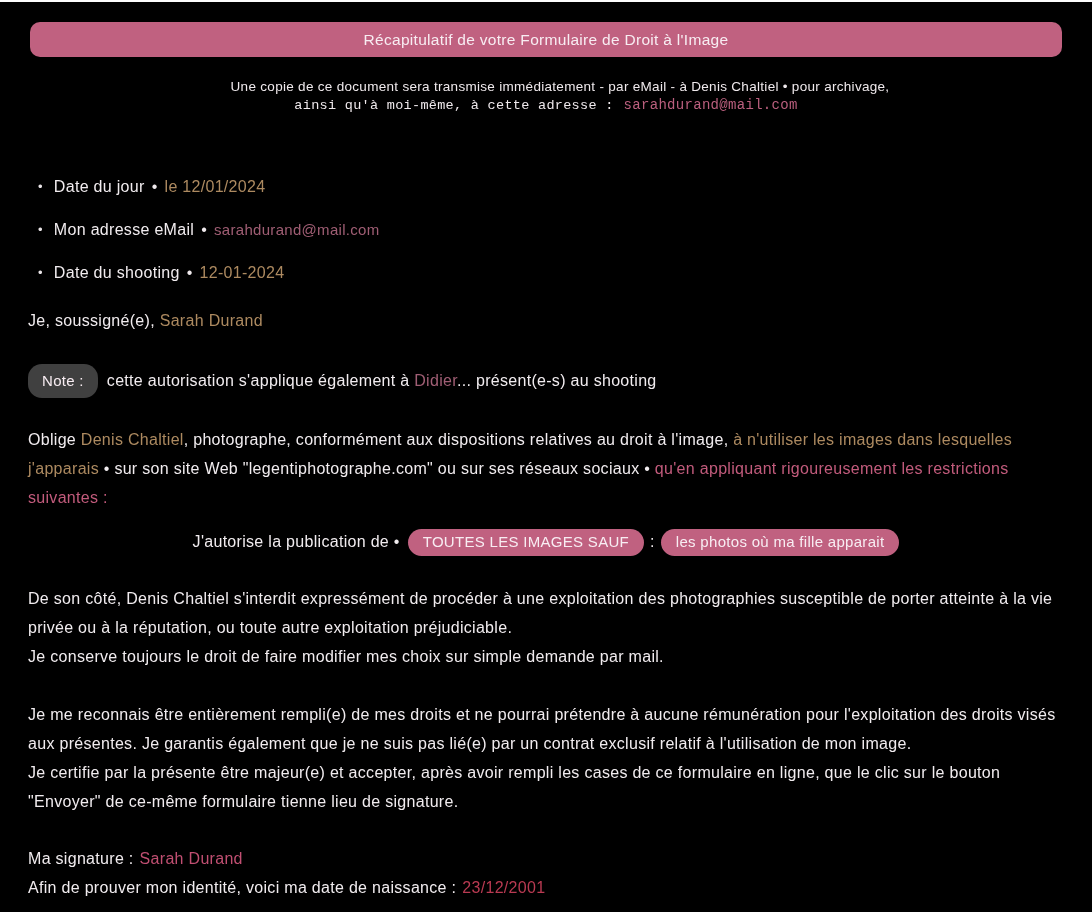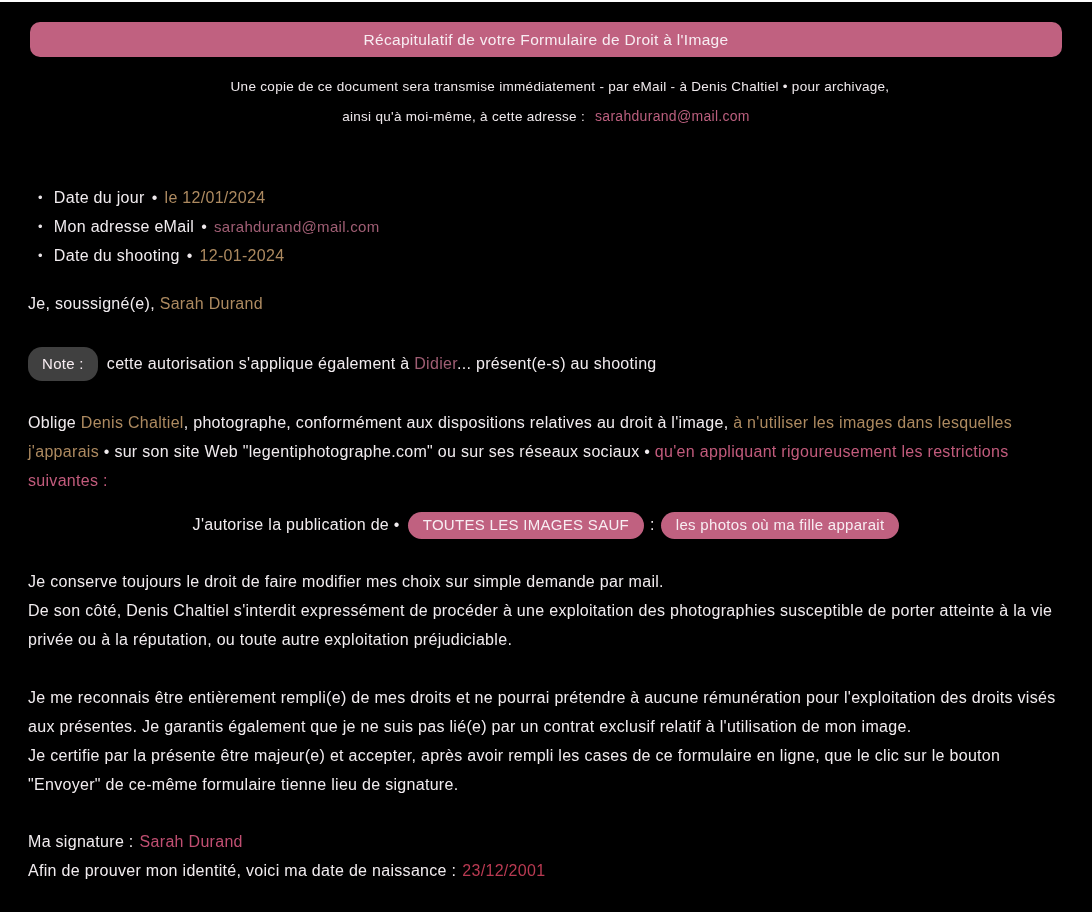--- a/index.html
+++ b/index.html
@@ -16,26 +16,26 @@
   
   .banner{
     margin:20px 30px 0 30px;height:35px;
     background:#c06180;border-radius:10px;
     display:flex;align-items:center;justify-content:center;
     color:#f8edf2;font-size:15.5px;
   }
 
   
   .intro1{margin-top:21px;text-align:center;font-size:13.5px;line-height:18px;color:#efe9ec;padding-left:28px;}
-  .intro2{margin-top:11px;text-align:center;font-size:13.5px;line-height:18px;color:#efe9ec;}
+  .intro2{text-align:center;font-size:13.5px;line-height:18px;color:#efe9ec;font-family:Liberation Mono, monospace;}
   .intro2 .email{color:#bb5f7e;margin-left:10px;font-size:14px;}
 
   
   ul.summary{list-style:none;margin:57px 0 0 0;padding:0 0 0 38px;}
-  ul.summary li{line-height:29px;font-size:16px;}
+  ul.summary li{line-height:29px;font-size:16px;margin-top:14px;}
   ul.summary .dot{color:#e9e4e7;font-size:13px;margin-right:11px;vertical-align:1px;}
   ul.summary .sep{margin:0 7px;color:#efe9ec;}
   .val-tan{color:#ad8a60;}
   .val-mauve{color:#a05e74;font-size:15px;}
 
   .content{padding:0 28px;}
 
   .signatory{margin-top:19px;line-height:29px;font-size:16px;}
   .tan{color:#ad8a60;}
   .mauve{color:#a05e74;}
@@ -109,22 +109,22 @@
 
     <div class="para">
       <span>Oblige </span><span class="tan">Denis Chaltiel</span><span>, photographe, conformément aux dispositions relatives au droit à l'image, </span><span class="tan">à n'utiliser les images dans lesquelles j'apparais</span><span> • sur son site Web "legentiphotographe.com" ou sur ses réseaux sociaux • </span><span class="pinktxt">qu'en appliquant rigoureusement les restrictions suivantes :</span>
     </div>
 
     <div class="auth-row">
       <span class="auth-prefix">J'autorise la publication de •</span><span class="chip">TOUTES LES IMAGES SAUF</span><span class="chip-sep">:</span><span class="chip">les photos où ma fille apparait</span>
     </div>
 
     <div class="block1">
+      <div>De son côté, Denis Chaltiel s'interdit expressément de procéder à une exploitation des photographies susceptible de porter atteinte à la vie privée ou à la réputation, ou toute autre exploitation préjudiciable.</div>
       <div>Je conserve toujours le droit de faire modifier mes choix sur simple demande par mail.</div>
-      <div>De son côté, Denis Chaltiel s'interdit expressément de procéder à une exploitation des photographies susceptible de porter atteinte à la vie privée ou à la réputation, ou toute autre exploitation préjudiciable.</div>
     </div>
 
     <div class="block2">
       <div>Je me reconnais être entièrement rempli(e) de mes droits et ne pourrai prétendre à aucune rémunération pour l'exploitation des droits visés aux présentes. Je garantis également que je ne suis pas lié(e) par un contrat exclusif relatif à l'utilisation de mon image.</div>
       <div>Je certifie par la présente être majeur(e) et accepter, après avoir rempli les cases de ce formulaire en ligne, que le clic sur le bouton "Envoyer" de ce-même formulaire tienne lieu de signature.</div>
     </div>
 
     <div class="sig-line">
       <span>Ma signature :</span><span class="sig-name">Sarah Durand</span>
     </div>

